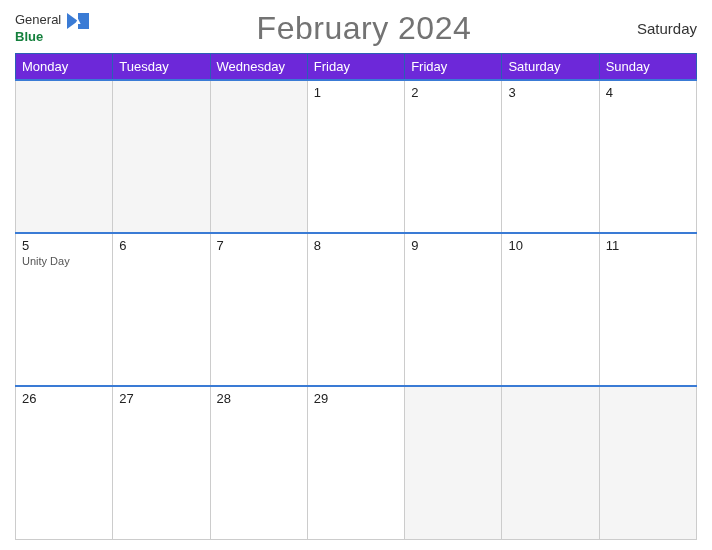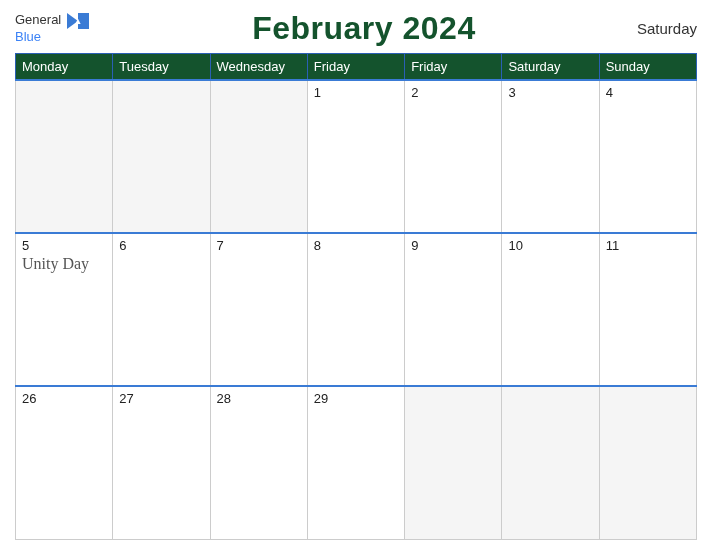--- a/index.html
+++ b/index.html
@@ -33,41 +33,41 @@
       gap: 4px;
     }
 
     .logo-flag {
       width: 22px;
       height: 16px;
     }
 
     .month-title {
       font-size: 32px;
-      font-weight: bold;
-      color: #14532d;
+      font-weight: normal;
+      color: #737373;
       letter-spacing: 0.5px;
     }
 
     .country {
       font-size: 15px;
       color: #333;
       text-align: right;
     }
 
     
     .calendar {
       width: 100%;
       flex: 1;
       border-collapse: collapse;
       border: 1px solid #aaa;
     }
 
     .calendar thead tr th {
-      background: #14532d;
+      background: #6d28d9;
       color: #fff;
       font-size: 13px;
       font-weight: normal;
       padding: 5px 6px;
       text-align: left;
       border: 1px solid #2a5fb5;
     }
 
     .calendar tbody tr {
       height: 75px;
@@ -86,25 +86,24 @@
       background: #f5f5f5;
     }
 
     .day-number {
       font-size: 13px;
       color: #222;
       display: block;
     }
 
     .holiday {
-      font-size: 16px;
+      font-size: 11px;
       color: #555;
       display: block;
       margin-top: 2px;
-      font-family: Liberation Serif, serif;
     }
 
     
     .calendar tbody tr td {
       border-top: 2px solid #3a7bd5;
     }
   </style>
 </head>
 <body>
 
@@ -116,21 +115,21 @@
         <div style="font-size:13px; color:#333; font-weight:normal; line-height:1.2;">
           <span style="color:#333;">General</span>
           
           <svg class="logo-flag" viewBox="0 0 22 16" style="display:inline-block; vertical-align:middle; margin: 0 2px;">
             <rect width="22" height="16" fill="#fff"></rect>
             <polygon points="0,0 11,8 0,16" fill="#3a7bd5"></polygon>
             <rect x="11" y="0" width="11" height="16" fill="#3a7bd5"></rect>
             <text x="11" y="11" font-size="9" fill="#fff" text-anchor="middle" font-family="Arial">▲</text>
           </svg>
         </div>
-        <div style="font-size:13px; color:#3b82f6; font-weight:normal; line-height:1.2;">Blue</div>
+        <div style="font-size:13px; color:#15803d; font-weight:bold; line-height:1.2;">Blue</div>
       </div>
     </div>
 
     <div class="month-title">February 2024</div>
 
     <div class="country">Saturday</div>
   </div>
 
   <table class="calendar">
     <thead>

